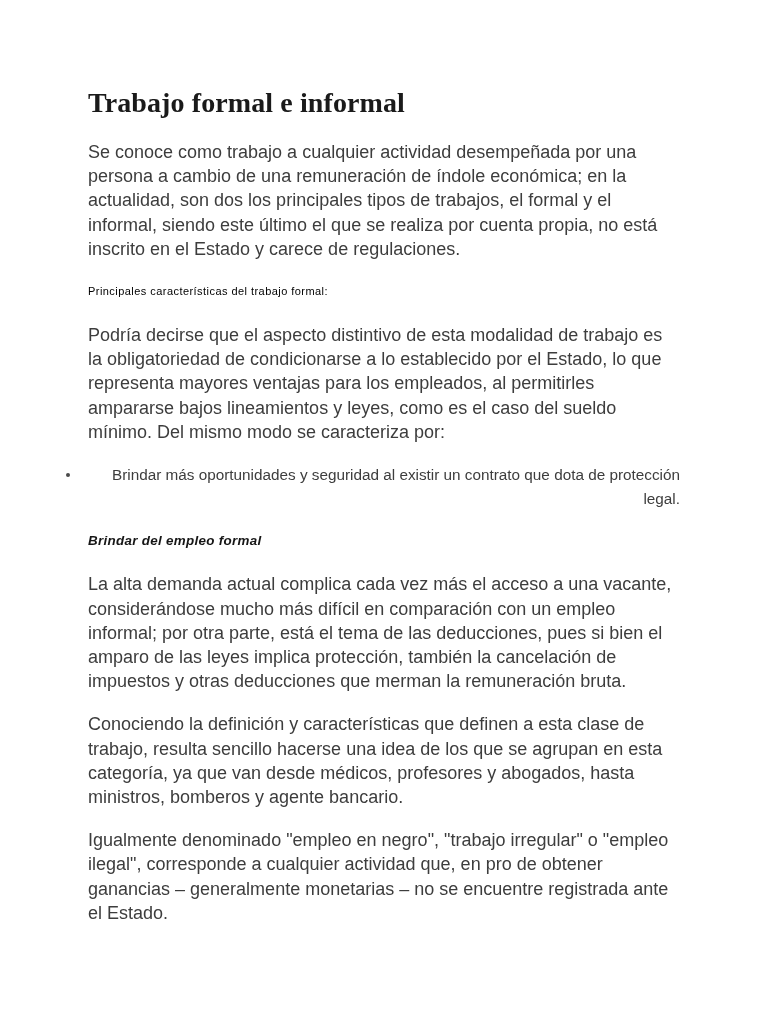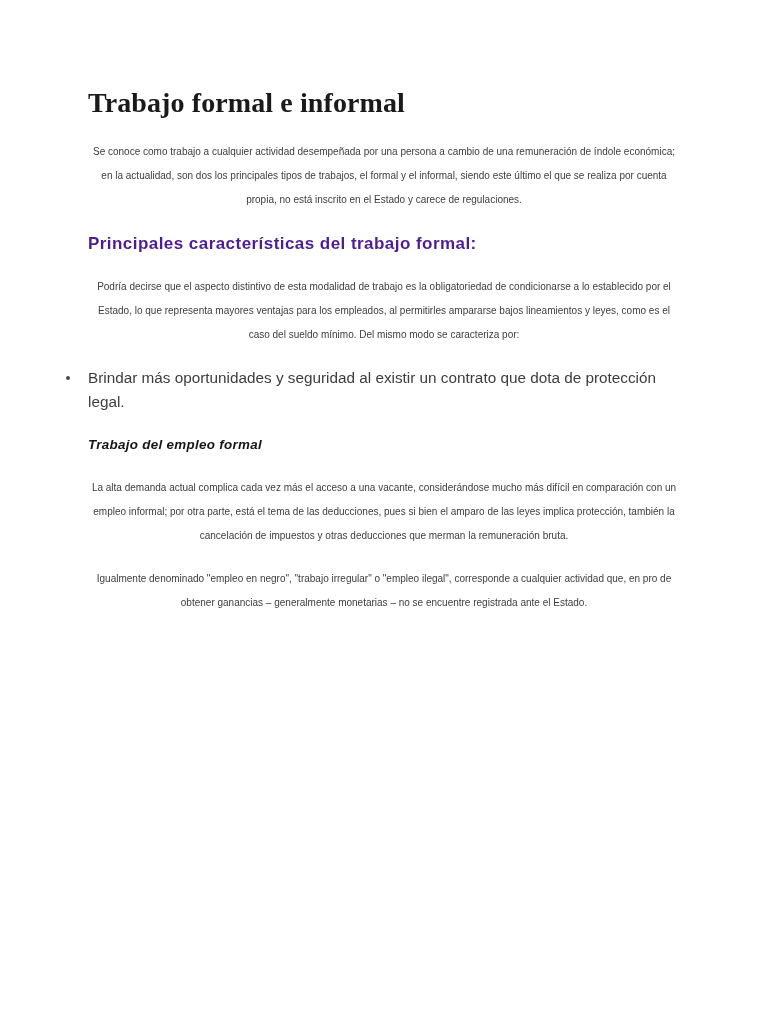--- a/index.html
+++ b/index.html
@@ -30,31 +30,31 @@
   .doc-title {
     font-family: "Liberation Serif", serif;
     font-weight: bold;
     font-size: 28px;
     line-height: 34px;
     color: #1a1a1a;
     margin: 0 0 20px 0;
     letter-spacing: 0.1px;
   }
   .para {
-    font-size: 10px;
+    font-size: 18px;
     line-height: 24.2px;
     color: #3d3d3d;
     margin: 0 0 19px 0;
-    text-align: center;
+    text-align: left;
   }
   .head-bold {
-    font-size: 17px;
+    font-size: 11px;
     line-height: 23px;
-    font-weight: bold;
-    color: #4c1d95;
+    font-weight: normal;
+    color: #000000;
     letter-spacing: 0.45px;
     margin: 0 0 20px 0;
   }
   .head-bold-italic {
     font-size: 13.4px;
     line-height: 22px;
     font-weight: bold;
     font-style: italic;
     color: #161616;
     letter-spacing: 0.3px;
@@ -65,20 +65,21 @@
     margin: 0 0 19px 0;
     padding: 0;
   }
   .bullet-list li {
     position: relative;
     padding-left: 22px;
     margin-left: -22px;
     font-size: 15.3px;
     line-height: 24.2px;
     color: #3d3d3d;
+    text-align: right;
   }
   .bullet-list li .dot {
     position: absolute;
     left: 0px;
     top: 9.5px;
     width: 4px;
     height: 4px;
     border-radius: 50%;
     background: #4a4a4a;
   }
@@ -97,23 +98,24 @@
 
     <p class="para">Podría decirse que el aspecto distintivo de esta modalidad de trabajo es la obligatoriedad de condicionarse a lo establecido por el Estado, lo que representa mayores ventajas para los empleados, al permitirles ampararse bajos lineamientos y leyes, como es el caso del sueldo mínimo. Del mismo modo se caracteriza por:</p>
 
     <ul class="bullet-list">
       <li>
         <span class="dot"></span>
         <span>Brindar más oportunidades y seguridad al existir un contrato que dota de protección legal.</span>
       </li>
     </ul>
 
-    <p class="head-bold-italic">Trabajo del empleo formal</p>
+    <p class="head-bold-italic">Brindar del empleo formal</p>
 
     <p class="para">La alta demanda actual complica cada vez más el acceso a una vacante, considerándose mucho más difícil en comparación con un empleo informal; por otra parte, está el tema de las deducciones, pues si bien el amparo de las leyes implica protección, también la cancelación de impuestos y otras deducciones que merman la remuneración bruta.</p>
 
 
+    <p class="para">Conociendo la definición y características que definen a esta clase de trabajo, resulta sencillo hacerse una idea de los que se agrupan en esta categoría, ya que van desde médicos, profesores y abogados, hasta ministros, bomberos y agente bancario.</p>
 
 
     <p class="para">Igualmente denominado "empleo en negro", "trabajo irregular" o "empleo ilegal", corresponde a cualquier actividad que, en pro de obtener ganancias – generalmente monetarias – no se encuentre registrada ante el Estado.</p>
 
   </div>
 </div>
 
 </body></html>

